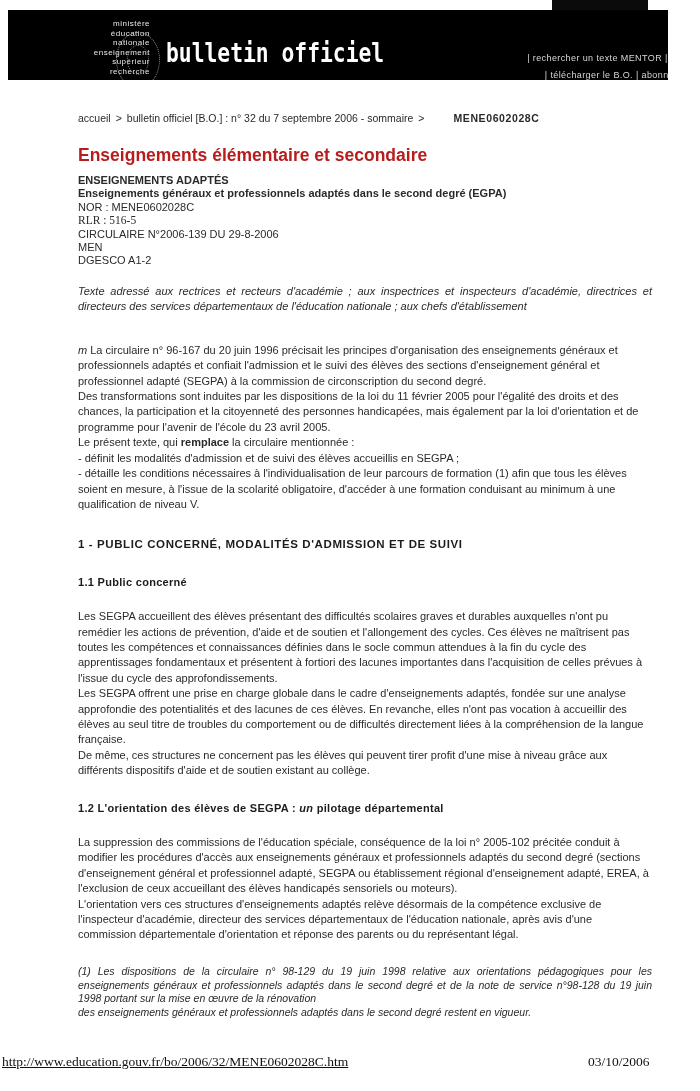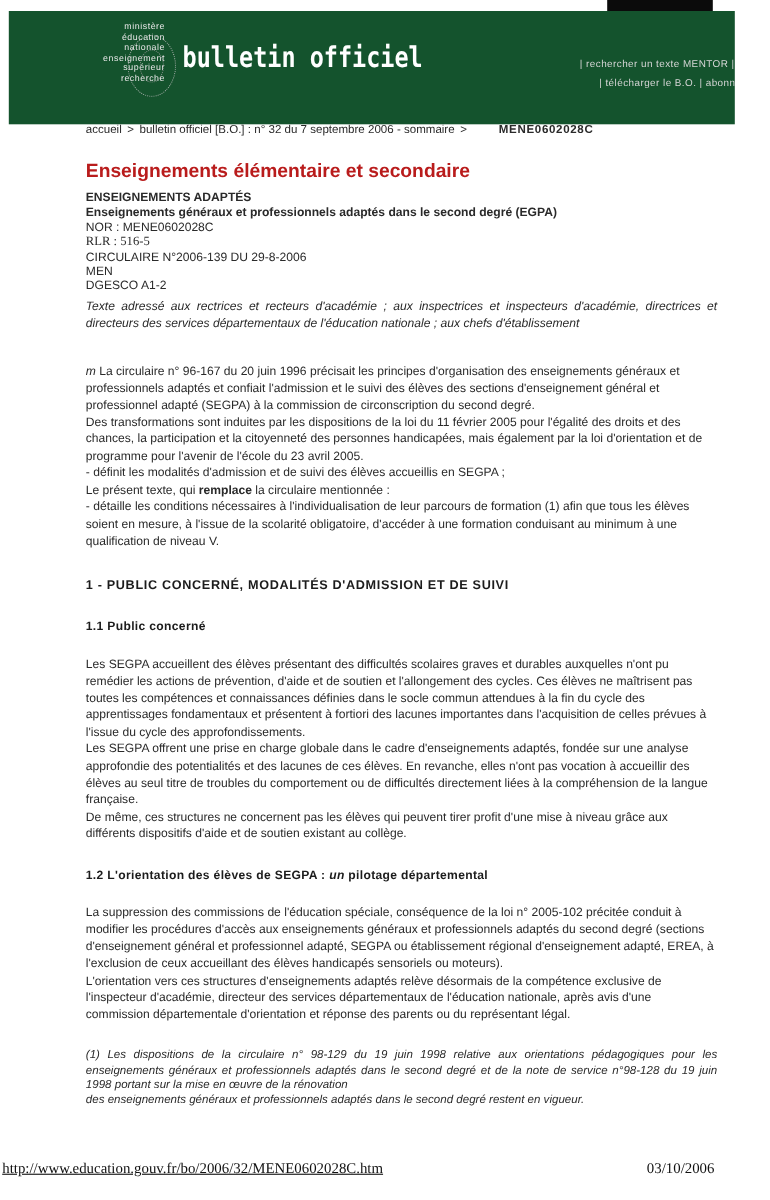--- a/index.html
+++ b/index.html
@@ -3,21 +3,21 @@
 <meta charset="utf-8">
 <style>
   * { margin:0; padding:0; box-sizing:border-box; }
   html,body { width:700px; height:1091px; background:#ffffff; overflow:hidden; position:relative;
               font-family:"Liberation Sans","DejaVu Sans",sans-serif; color:#222; }
 
   
   .top-tab { position:absolute; left:552px; top:0; width:96px; height:11px; background:#0b0b0b; }
 
   
-  .banner { position:absolute; left:8px; top:10px; width:660px; height:103px; background:#14532d; overflow:hidden; }
+  .banner { position:absolute; left:8px; top:10px; width:660px; height:70px; background:#000000; overflow:hidden; }
   .ministry { position:absolute; left:16px; top:9px; width:126px; text-align:right;
               color:#e8e8e8; font-size:8px; line-height:9.5px; letter-spacing:.5px; }
   .seal { position:absolute; left:108px; top:22px; width:44px; height:56px; border:1px dotted #bdbdbd;
           border-radius:50%; opacity:.8; }
   .seal-inner { position:absolute; left:10px; top:12px; width:22px; height:30px; border:1px dotted #9a9a9a; border-radius:50%; }
   .logotype { position:absolute; left:158px; top:28px; color:#ffffff;
               font-family:"DejaVu Sans Mono","Liberation Mono",monospace;
               font-size:26px; font-weight:bold; letter-spacing:0px;
               transform:scaleX(.82); transform-origin:left center; white-space:nowrap; }
   .banner-links { position:absolute; right:-6px; top:40px; text-align:right; color:#d6d6d6;
@@ -32,21 +32,21 @@
   
   .page-title { position:absolute; left:78px; top:145px; font-size:17.5px; color:#b91c1c; }
 
   
   .content { position:absolute; left:78px; top:174px; width:574px; font-size:11px; line-height:15.4px; color:#2a2a2a; }
 
   .meta { line-height:13.4px; }
   .meta .b { font-weight:bold; }
   .meta .serif { font-family:"Liberation Serif","DejaVu Serif",serif; font-size:11.5px; }
 
-  .addressee { margin-top:4px; font-style:italic; text-align:justify; line-height:15px; }
+  .addressee { margin-top:16px; font-style:italic; text-align:justify; line-height:15px; }
 
   .intro { margin-top:29px; }
   .intro p, .sec p { margin:0; }
   .bullet-m { font-style:italic; }
   .bold-inline { font-weight:bold; }
 
   .h-main { margin-top:25px; font-size:11.5px; font-weight:bold; letter-spacing:.6px; color:#1c1c1c; }
   .h-sub  { margin-top:22px; font-size:11px;  font-weight:bold; letter-spacing:.3px; color:#1c1c1c; }
   .sec    { margin-top:19px; }
   .it-inline { font-style:italic; }
@@ -99,22 +99,22 @@
     <div>CIRCULAIRE N°2006-139 DU 29-8-2006</div>
     <div>MEN</div>
     <div>DGESCO A1-2</div>
   </div>
 
   <p class="addressee">Texte adressé aux rectrices et recteurs d'académie ; aux inspectrices et inspecteurs d'académie, directrices et directeurs des services départementaux de l'éducation nationale ; aux chefs d'établissement</p>
 
   <div class="intro">
     <p><span class="bullet-m">m</span><span> La circulaire n° 96-167 du 20 juin 1996 précisait les principes d'organisation des enseignements généraux et professionnels adaptés et confiait l'admission et le suivi des élèves des sections d'enseignement général et professionnel adapté (SEGPA) à la commission de circonscription du second degré.</span></p>
     <p>Des transformations sont induites par les dispositions de la loi du 11 février 2005 pour l'égalité des droits et des chances, la participation et la citoyenneté des personnes handicapées, mais également par la loi d'orientation et de programme pour l'avenir de l'école du 23 avril 2005.</p>
+    <p><span>Le présent texte, qui </span><span class="bold-inline">remplace</span><span> la circulaire mentionnée :</span></p>
     <p>- définit les modalités d'admission et de suivi des élèves accueillis en SEGPA ;</p>
-    <p><span>Le présent texte, qui </span><span class="bold-inline">remplace</span><span> la circulaire mentionnée :</span></p>
     <p>- détaille les conditions nécessaires à l'individualisation de leur parcours de formation (1) afin que tous les élèves soient en mesure, à l'issue de la scolarité obligatoire, d'accéder à une formation conduisant au minimum à une qualification de niveau V.</p>
   </div>
 
   <h2 class="h-main">1 - PUBLIC CONCERNÉ, MODALITÉS D'ADMISSION ET DE SUIVI</h2>
 
   <h3 class="h-sub">1.1 Public concerné</h3>
   <div class="sec">
     <p>Les SEGPA accueillent des élèves présentant des difficultés scolaires graves et durables auxquelles n'ont pu remédier les actions de prévention, d'aide et de soutien et l'allongement des cycles. Ces élèves ne maîtrisent pas toutes les compétences et connaissances définies dans le socle commun attendues à la fin du cycle des apprentissages fondamentaux et présentent à fortiori des lacunes importantes dans l'acquisition de celles prévues à l'issue du cycle des approfondissements.</p>
     <p>Les SEGPA offrent une prise en charge globale dans le cadre d'enseignements adaptés, fondée sur une analyse approfondie des potentialités et des lacunes de ces élèves. En revanche, elles n'ont pas vocation à accueillir des élèves au seul titre de troubles du comportement ou de difficultés directement liées à la compréhension de la langue française.</p>
     <p>De même, ces structures ne concernent pas les élèves qui peuvent tirer profit d'une mise à niveau grâce aux différents dispositifs d'aide et de soutien existant au collège.</p>

